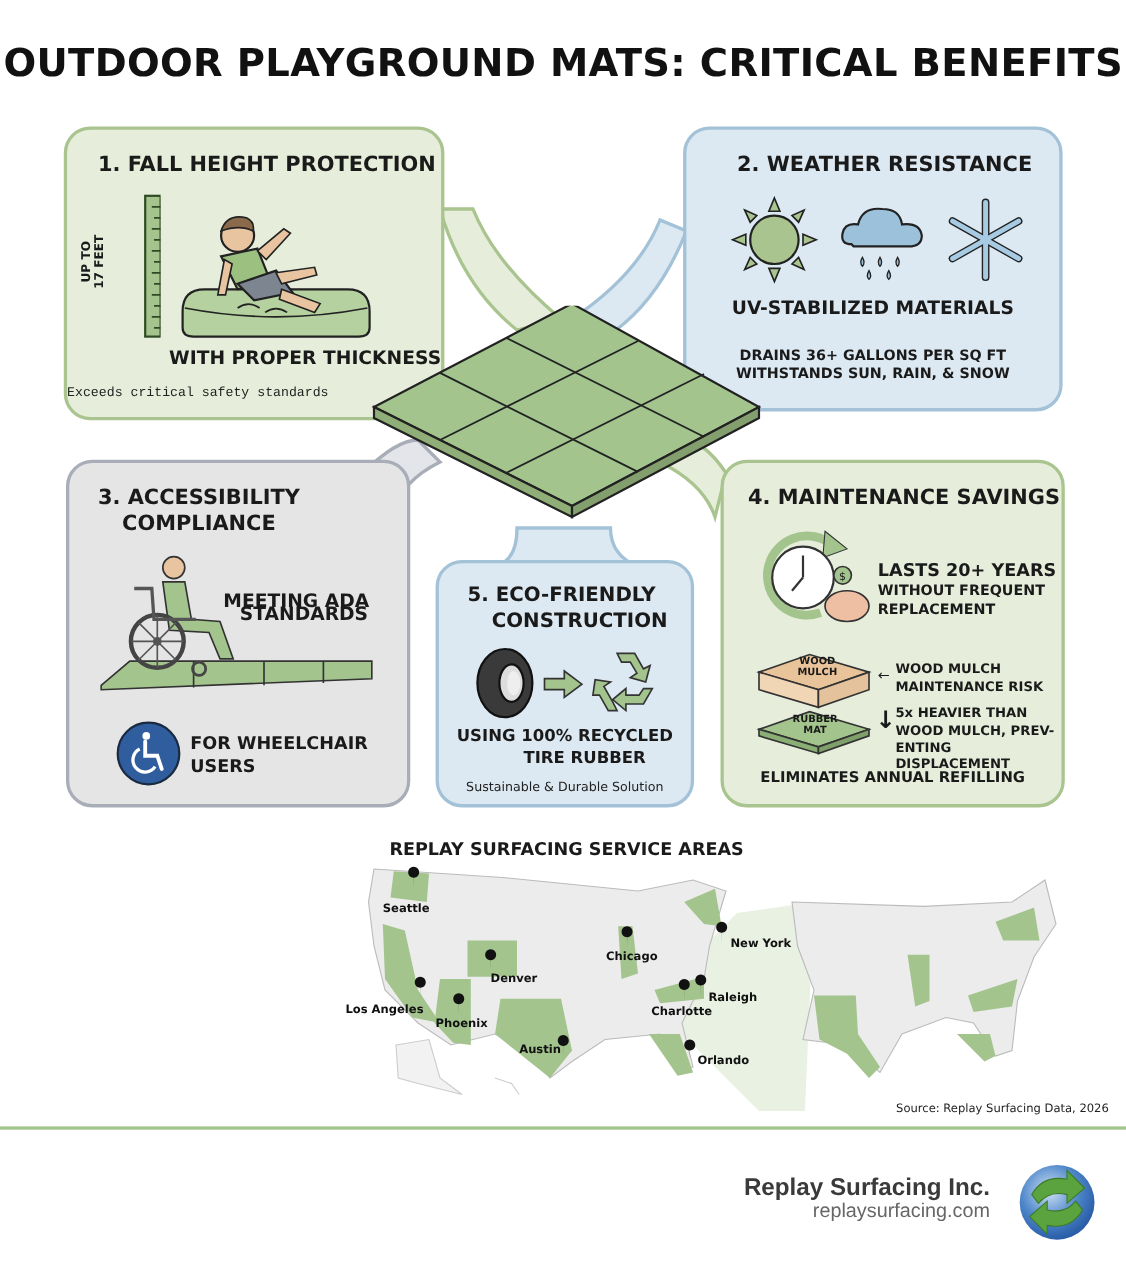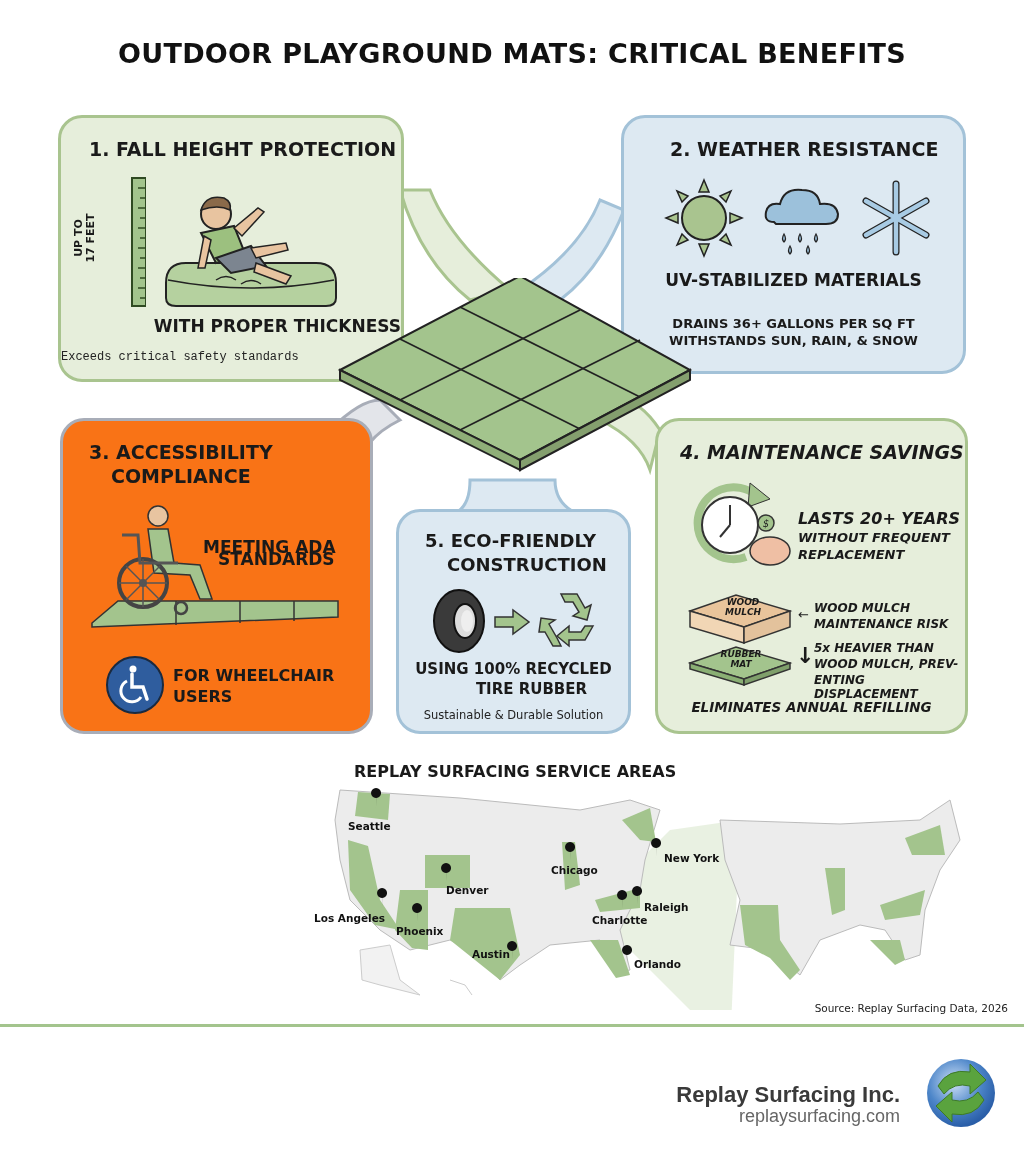--- a/index.html
+++ b/index.html
@@ -1,30 +1,30 @@
 <!DOCTYPE html>
 <html><head>
 <meta charset="utf-8">
 <style>
   html,body{margin:0;padding:0;background:#ffffff;}
   body{width:1024px;height:1154px;position:relative;overflow:hidden;font-family:"DejaVu Sans","Liberation Sans",sans-serif;color:#1a1a1a;}
   .abs{position:absolute;}
-  .title{left:0;top:38px;width:1024px;text-align:center;font-size:27px;font-weight:bold;letter-spacing:0.3px;color:#111;}
+  .title{left:0;top:38px;width:1024px;text-align:center;font-size:35px;font-weight:bold;letter-spacing:0.3px;color:#111;}
   .panel{position:absolute;border-radius:24px;box-sizing:border-box;}
   .p1{left:58px;top:115px;width:346px;height:267px;background:#e6eedb;border:3px solid #a9c48f;}
   .p2{left:621px;top:115px;width:345px;height:259px;background:#dde9f2;border:3px solid #a3c2d8;}
-  .p3{left:60px;top:418px;width:313px;height:316px;background:#f97316;border:3px solid #a8adb8;}
+  .p3{left:60px;top:418px;width:313px;height:316px;background:#e5e5e5;border:3px solid #a8adb8;}
   .p5{left:396px;top:509px;width:235px;height:225px;background:#dde9f2;border:3px solid #a3c2d8;}
-  .p4{left:655px;top:418px;width:313px;height:316px;background:#e6eedb;border:3px solid #a9c48f;font-style:italic;}
+  .p4{left:655px;top:418px;width:313px;height:316px;background:#e6eedb;border:3px solid #a9c48f;}
   .h{font-weight:bold;color:#151515;}
   .txt{position:absolute;font-weight:bold;color:#1a1a1a;}
   .small{position:absolute;font-size:12px;color:#222;}
   .footer-line{left:0;top:1024px;width:1024px;height:3px;background:#a3c48d;}
   .brand{right:124px;top:1066px;text-align:right;}
-  .brand .n{font-family:"Liberation Sans",sans-serif;font-weight:bold;font-size:22px;color:#3a3a3a;margin-top:16px;}
+  .brand .n{font-family:"Liberation Sans",sans-serif;font-weight:bold;font-size:22px;color:#3a3a3a;}
   .brand .u{font-family:"Liberation Sans",sans-serif;font-size:18px;color:#666;margin-top:-2px;}
   .pin-label{position:absolute;font-size:10.5px;font-weight:bold;color:#111;white-space:nowrap;}
 </style>
 </head>
 <body>
 
 <div class="abs title">OUTDOOR PLAYGROUND MATS: CRITICAL BENEFITS</div>
 
 <svg class="abs" style="left:0;top:0;" width="1024" height="760">
   <path d="M400 190 Q420 260 470 300 L510 290 Q450 240 430 190 Z" fill="#e6eedb" stroke="#a9c48f" stroke-width="3"></path>

